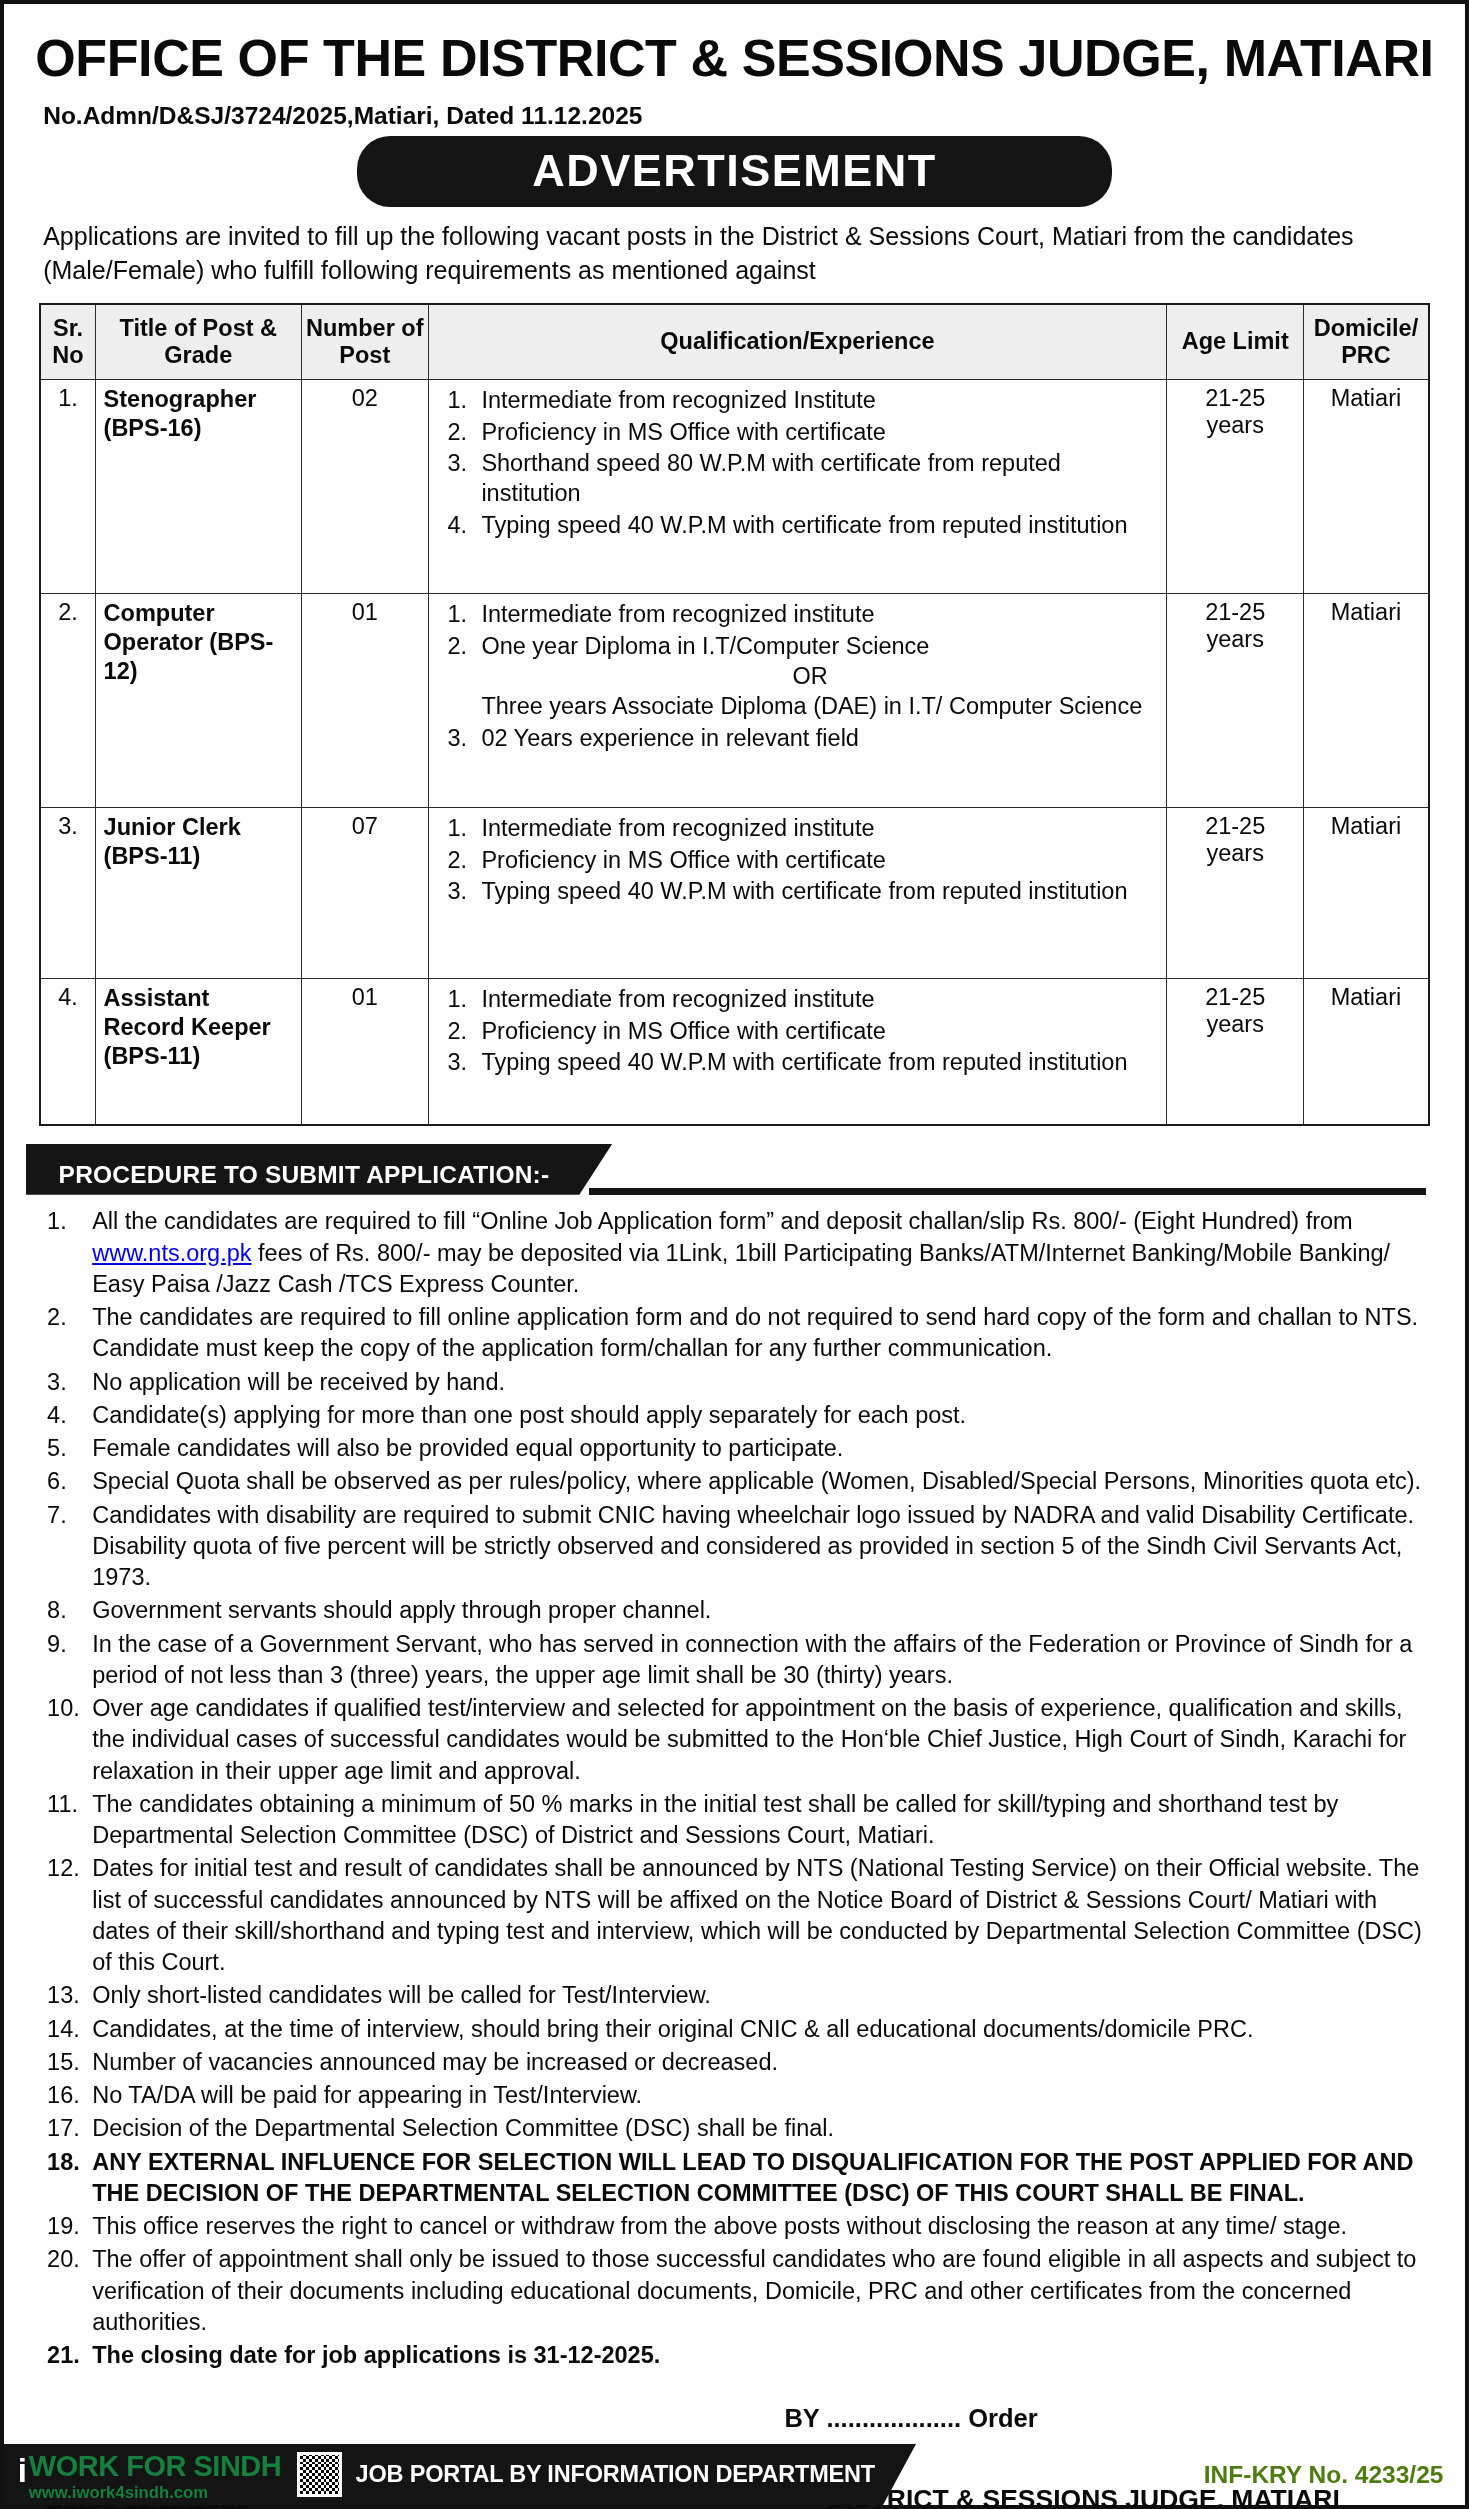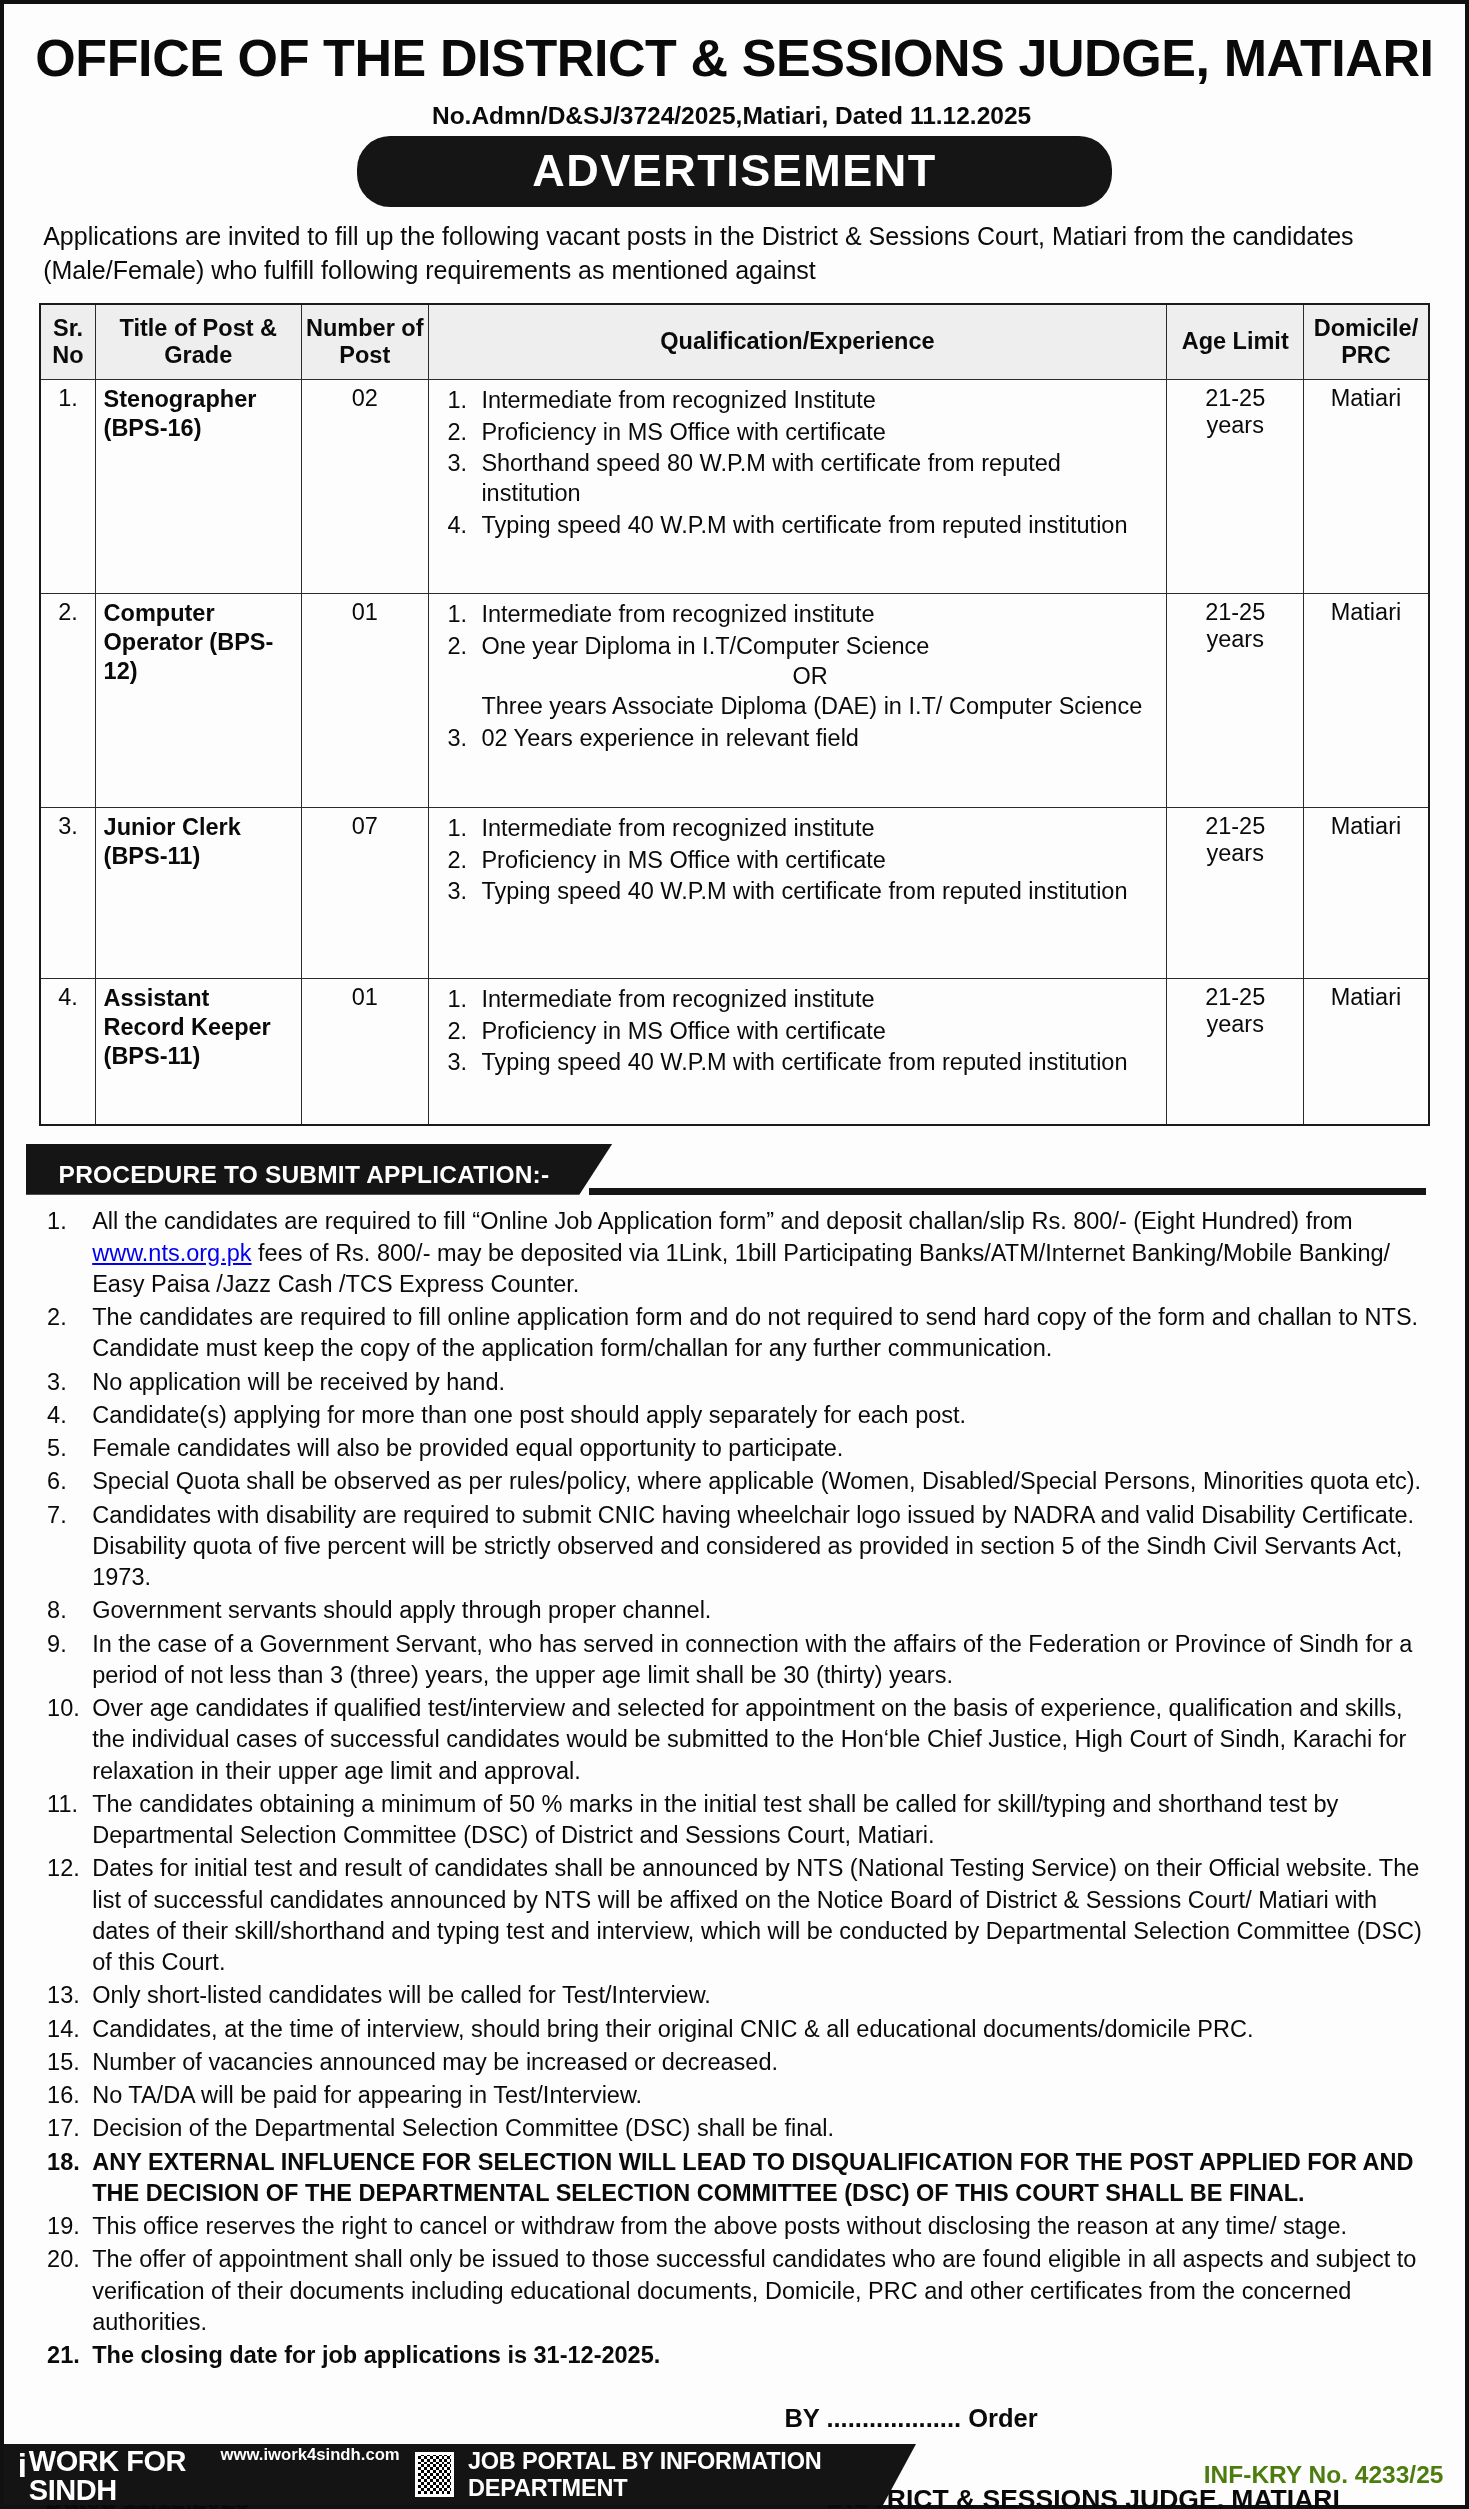--- a/index.html
+++ b/index.html
@@ -24,21 +24,21 @@
   .org-title {
     text-align:center;
     font-size:52px;
     font-weight:bold;
     letter-spacing:-0.4px;
     line-height:1.05;
     margin:13.7px 0 3.9px 0;
     white-space:nowrap;
   }
   .refline {
-    display:flex; justify-content:center; align-items:baseline;
+    display:flex; justify-content:flex-start; align-items:baseline;
     font-size:24.5px; font-weight:bold;
     margin:15.7px 5.9px 5.9px 17.6px;
   }
   .refline .right { margin-right:17.6px; }
 
   .adv-wrap { display:flex; justify-content:center; margin:5.9px 0 13.7px 0; }
   .adv-banner {
     background:#151515; color:#fff;
     width:755px; height:71px;
     border-radius:33px;
@@ -149,21 +149,21 @@
     position:absolute; left:0; top:0; height:61px; width:912px;
     background:#141414;
     clip-path: polygon(0 0, 100% 0, calc(100% - 33px) 100%, 0 100%);
     display:flex; align-items:center;
   }
   .iw-logo { display:flex; align-items:flex-start; margin-left:13.7px; }
   .iw-i {
     color:#fff; font-weight:bold; font-size:33px; line-height:1;
     margin-right:2px; margin-top:5.9px;
   }
-  .iw-text { display:flex; flex-direction:row; color:#ffffff; line-height:1; }
+  .iw-text { display:flex; flex-direction:column; color:#15803d; line-height:1; }
   .iw-main { font-size:29px; font-weight:bold; letter-spacing:-0.5px; margin-top:3.9px; }
   .iw-url { font-size:16.7px; font-weight:bold; margin-top:3.9px; }
   .qr { width:45px; height:45px; margin:0 13.7px 0 15.7px; background:#fff; position:relative; }
   .qr::before {
     content:""; position:absolute; inset:2.9px;
     background:
       repeating-linear-gradient(90deg,#000 0 2.9px,#fff 2.9px 5.9px),
       repeating-linear-gradient(0deg,#000 0 2.9px,#fff 2.9px 5.9px);
     background-blend-mode:difference;
   }

